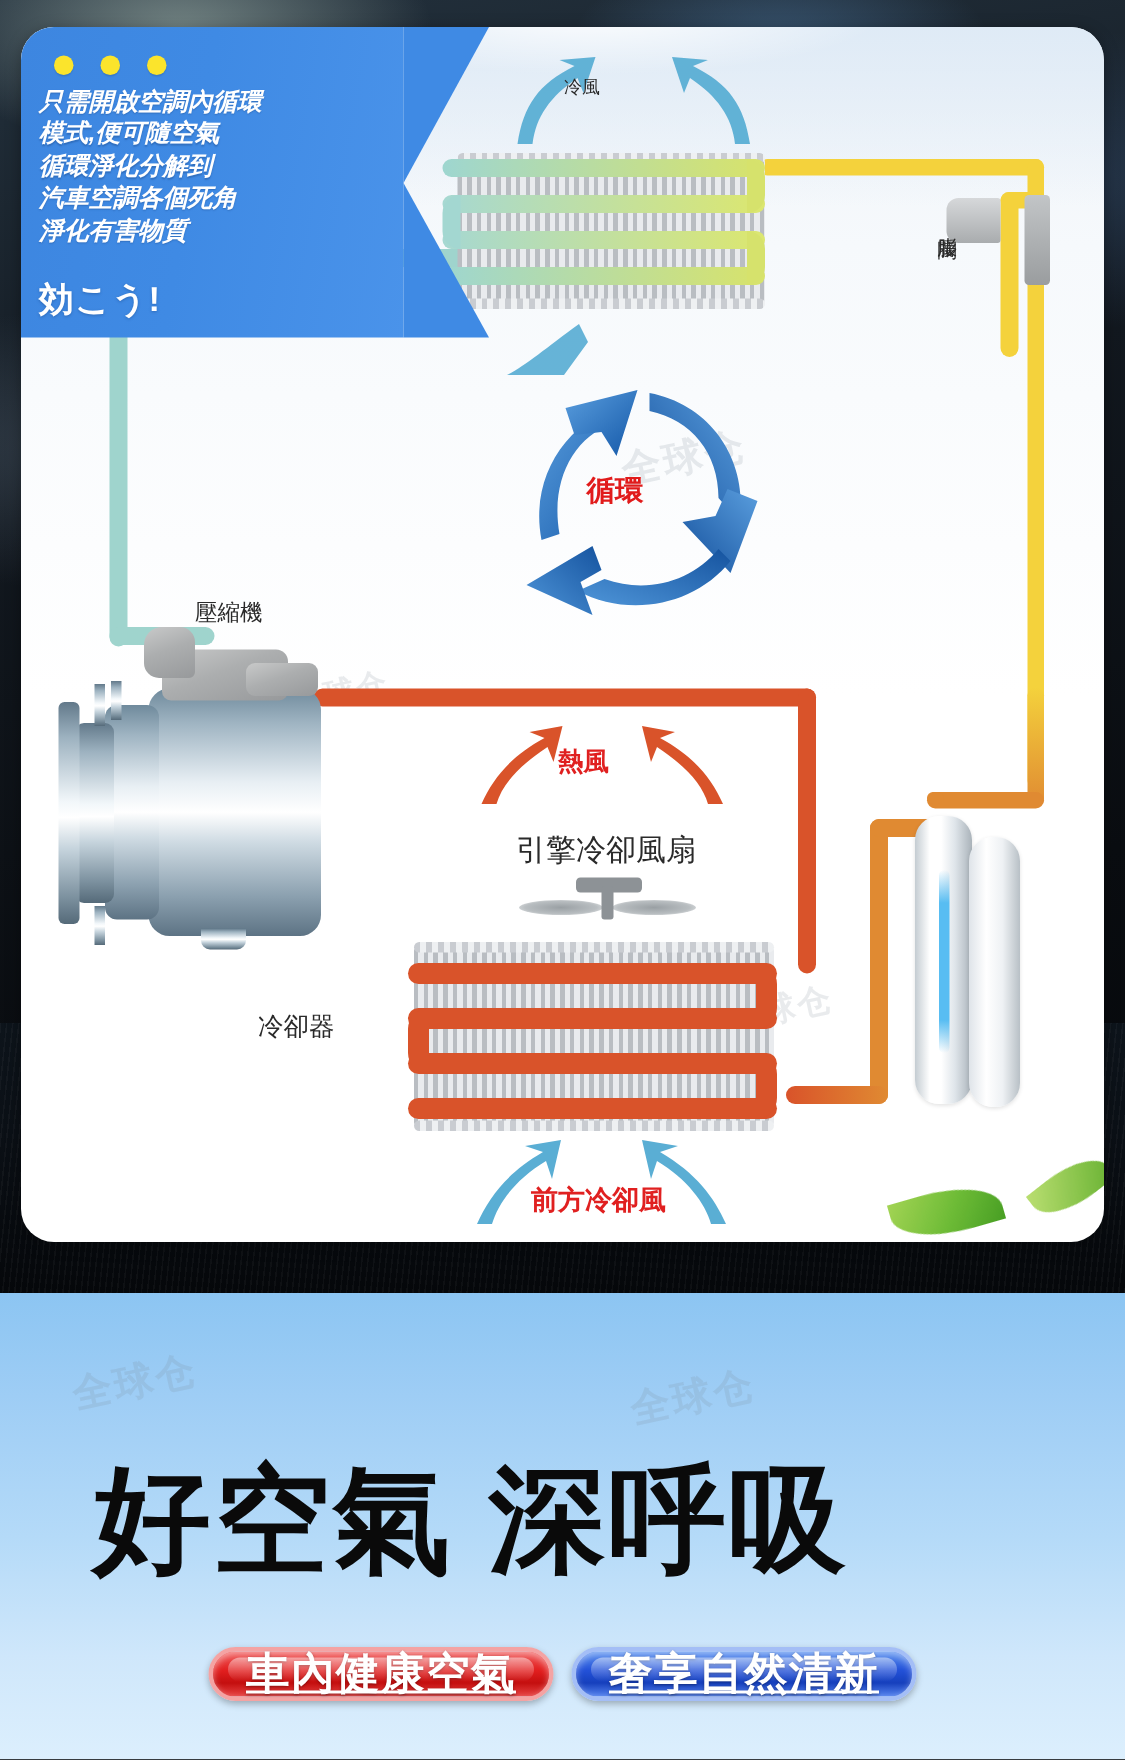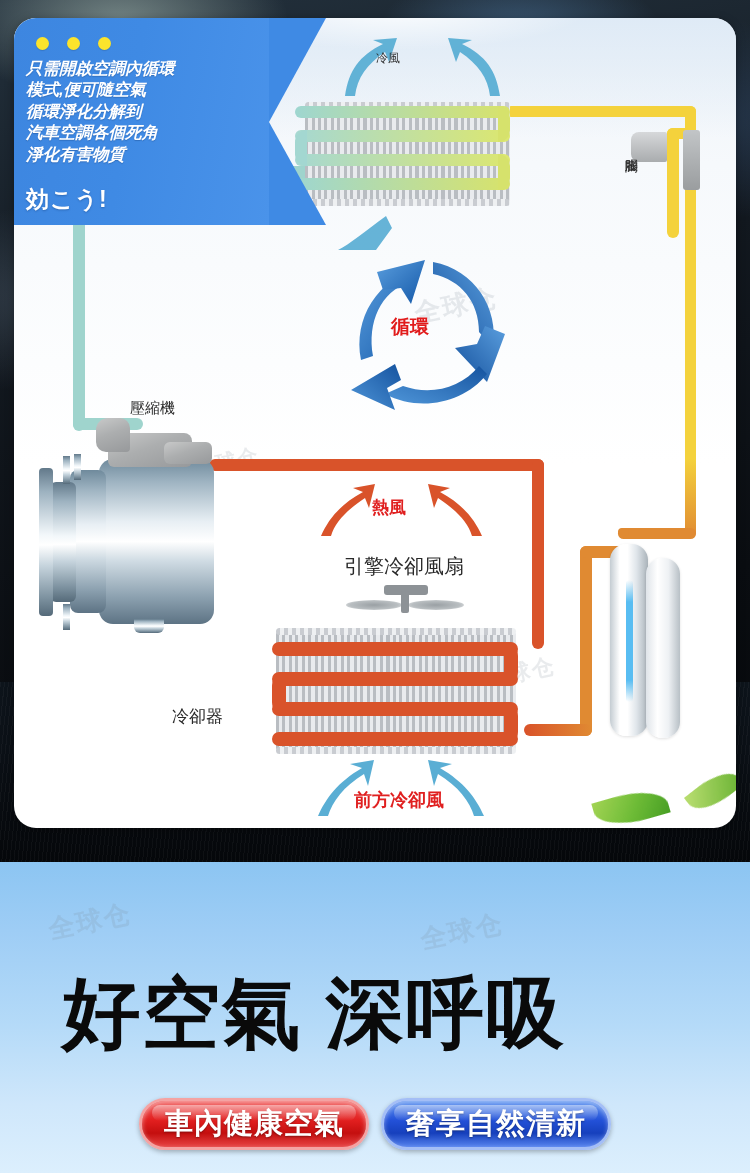--- a/index.html
+++ b/index.html
@@ -212,27 +212,28 @@
     white-space:nowrap;
     padding-left:30px;
   }
   .pills{
     position:absolute; left:0; top:1098px; width:750px;
     display:flex; justify-content:center; align-items:center; gap:12px;
     z-index:8;
   }
   .pill{
     position:relative;
-    height:52px; padding:0 22px;
+    height:36px; padding:0 22px;
     display:flex; align-items:center; justify-content:center;
     border-radius:26px;
     font-size:29px; font-weight:bold; color:#fff;
     letter-spacing:1px;
     white-space:nowrap;
     text-shadow:0 1px 2px rgba(0,0,0,.35);
+    text-decoration:underline;
   }
   .pill.red{
     background:linear-gradient(180deg,#f05a5a 0%, #e21f1f 42%, #c40f0f 70%, #e84444 100%);
     border:3px solid #f4a3a3;
     box-shadow:0 2px 5px rgba(0,0,0,.28), inset 0 2px 5px rgba(255,255,255,.45);
   }
   .pill.blue{
     background:linear-gradient(180deg,#5c92f0 0%, #2351d8 42%, #1640bd 70%, #5784ef 100%);
     border:3px solid #a4bef6;
     box-shadow:0 2px 5px rgba(0,0,0,.28), inset 0 2px 5px rgba(255,255,255,.40);
@@ -359,21 +360,21 @@
       <path d="M56 52 C48 34 36 20 14 8 L24 4 L2 0 L8 24 L12 14 C30 26 42 38 46 52 Z" fill="#d9532a"></path>
     </svg>
     <div class="lbl red" style="left:358px; top:478px; font-size:17px;">熱風</div>
 
     <div class="lbl" style="left:330px; top:535px; font-size:20px;">引擎冷卻風扇</div>
     <div class="fan-hub" style="left:370px; top:567px; width:44px; height:10px; border-radius:3px;"></div>
     <div class="fan-hub" style="left:387px; top:573px; width:8px; height:22px;"></div>
     <div class="fan-blade" style="left:332px; top:582px; width:56px; height:10px;"></div>
     <div class="fan-blade" style="left:394px; top:582px; width:56px; height:10px;"></div>
 
-    <div class="lbl" style="left:158px; top:655px; font-size:17px;margin-top:32px;">冷卻器</div>
+    <div class="lbl" style="left:158px; top:655px; font-size:17px;">冷卻器</div>
     <div class="hx" style="left:262px; top:614px; width:240px; height:118px;">
       <div class="hx-fins"></div>
     </div>
     <div class="serp" style="left:252px; top:610px; width:262px; height:126px;">
       <div class="seg" style="left:6px; top:14px; width:246px; height:14px; background:#d9532a;"></div>
       <div class="seg" style="left:6px; top:44px; width:246px; height:14px; background:#d9532a;"></div>
       <div class="seg" style="left:6px; top:74px; width:246px; height:14px; background:#d9532a;"></div>
       <div class="seg" style="left:6px; top:104px; width:246px; height:14px; background:#d9532a;"></div>
       <div class="seg" style="left:238px; top:14px; width:14px; height:44px; border-radius:0 16px 16px 0; background:#d9532a;"></div>
       <div class="seg" style="left:238px; top:74px; width:14px; height:44px; border-radius:0 16px 16px 0; background:#d9532a;"></div>

